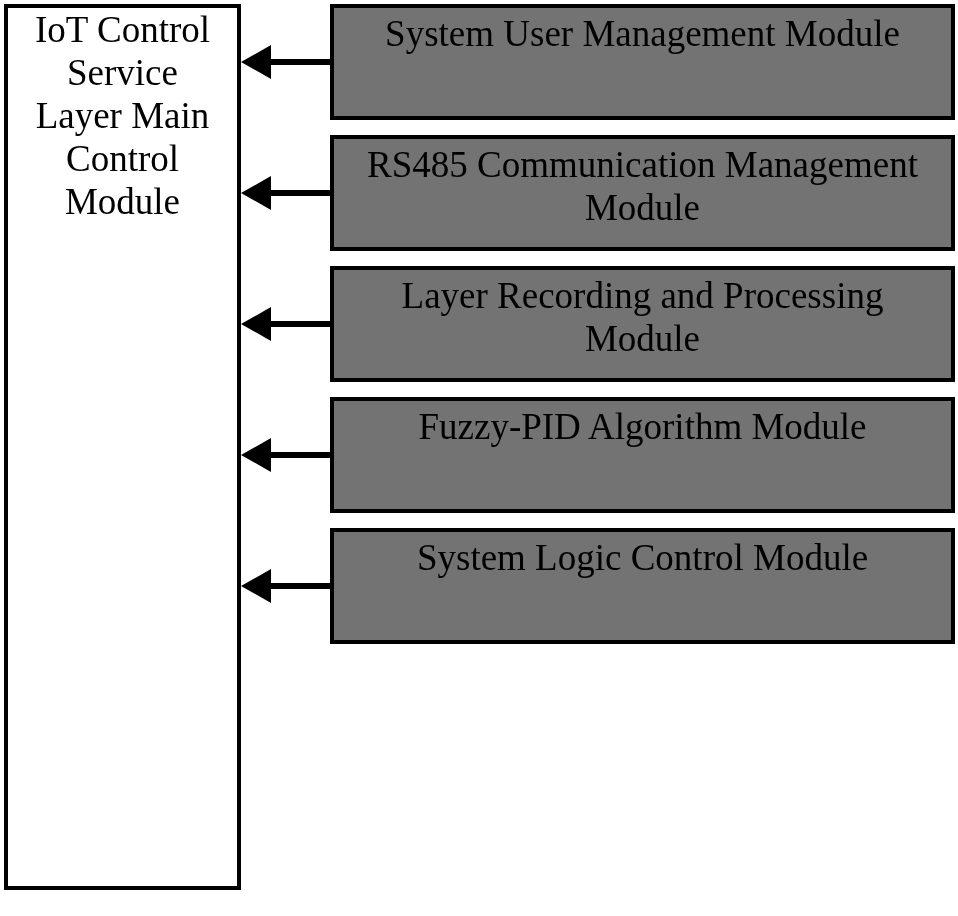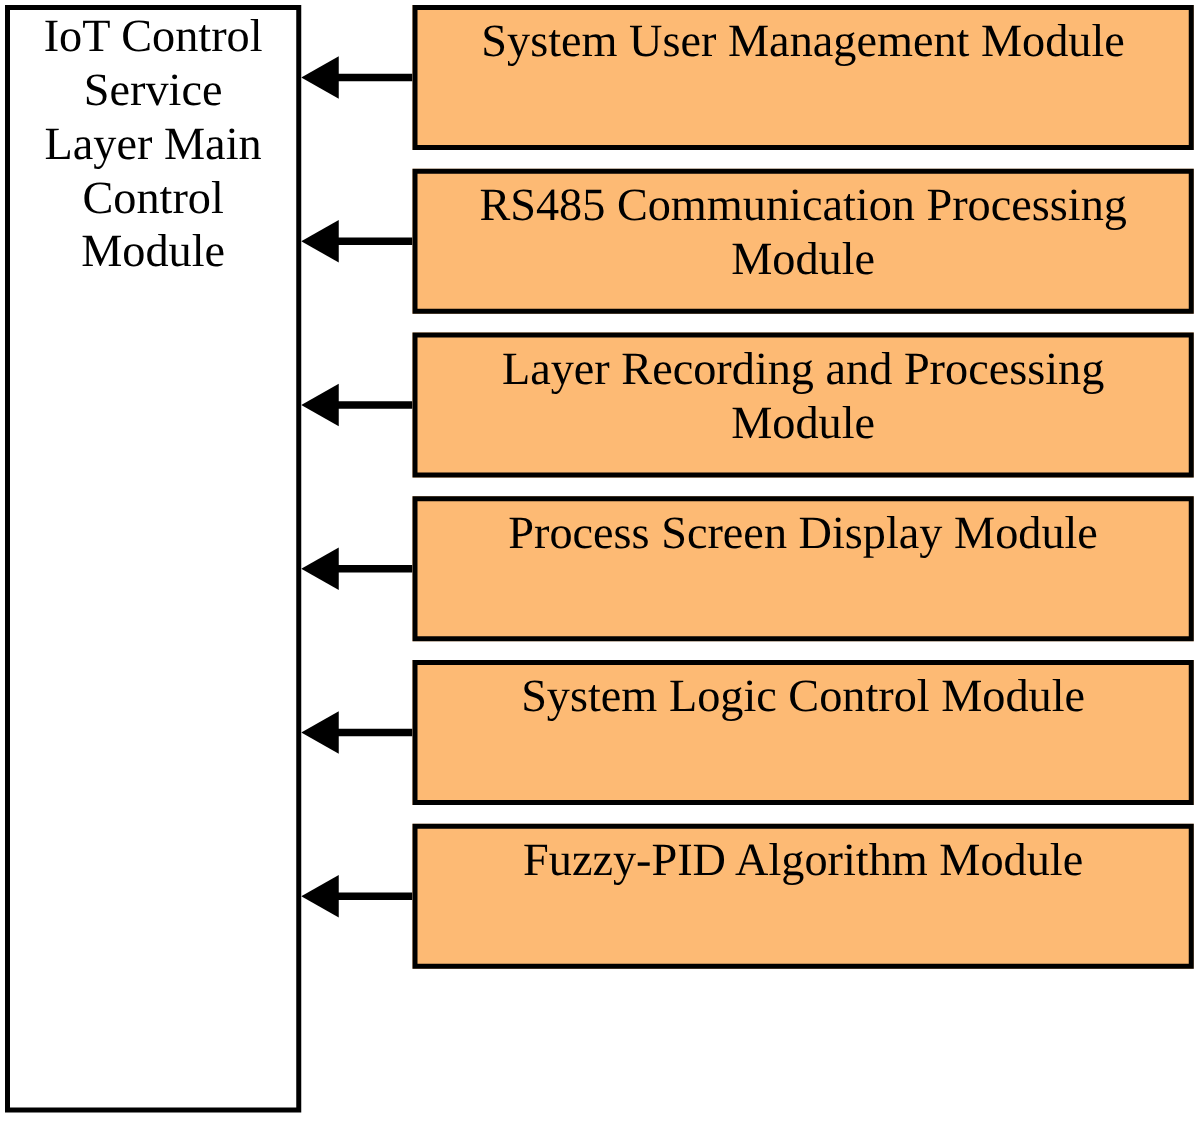--- a/index.html
+++ b/index.html
@@ -46,21 +46,21 @@
   }
   .module-row {
     position: relative;
     height: 116px;
   }
   .module-box {
     box-sizing: border-box;
     width: 100%;
     height: 100%;
     border: 4px solid #000000;
-    background: #fdba74;
+    background: #737373;
     text-align: center;
     padding: 4px 8px 0 8px;
   }
   .module-label {
     white-space: pre-line;
     font-size: 37px;
     line-height: 43px;
   }
   .arrow {
     position: absolute;
@@ -94,61 +94,52 @@
         <div class="module-label">System User Management Module</div>
       </div>
     </div>
 
     <div class="module-row">
       <svg class="arrow" width="89" height="36" viewBox="0 0 89 36">
         <polygon points="0,18 30,1 30,35" fill="#000000"></polygon>
         <rect x="28" y="15" width="61" height="6" fill="#000000"></rect>
       </svg>
       <div class="module-box">
-        <div class="module-label">RS485 Communication Processing
+        <div class="module-label">RS485 Communication Management
 Module</div>
       </div>
     </div>
 
     <div class="module-row">
       <svg class="arrow" width="89" height="36" viewBox="0 0 89 36">
         <polygon points="0,18 30,1 30,35" fill="#000000"></polygon>
         <rect x="28" y="15" width="61" height="6" fill="#000000"></rect>
       </svg>
       <div class="module-box">
         <div class="module-label">Layer Recording and Processing
 Module</div>
       </div>
     </div>
 
+
+
     <div class="module-row">
       <svg class="arrow" width="89" height="36" viewBox="0 0 89 36">
         <polygon points="0,18 30,1 30,35" fill="#000000"></polygon>
         <rect x="28" y="15" width="61" height="6" fill="#000000"></rect>
       </svg>
       <div class="module-box">
-        <div class="module-label">Process Screen Display Module</div>
+        <div class="module-label">Fuzzy-PID Algorithm Module</div>
       </div>
     </div>
-
 
     <div class="module-row">
       <svg class="arrow" width="89" height="36" viewBox="0 0 89 36">
         <polygon points="0,18 30,1 30,35" fill="#000000"></polygon>
         <rect x="28" y="15" width="61" height="6" fill="#000000"></rect>
       </svg>
       <div class="module-box">
         <div class="module-label">System Logic Control Module</div>
       </div>
     </div>
 
-    <div class="module-row">
-      <svg class="arrow" width="89" height="36" viewBox="0 0 89 36">
-        <polygon points="0,18 30,1 30,35" fill="#000000"></polygon>
-        <rect x="28" y="15" width="61" height="6" fill="#000000"></rect>
-      </svg>
-      <div class="module-box">
-        <div class="module-label">Fuzzy-PID Algorithm Module</div>
-      </div>
-    </div>
-
   </div>
 </div>
 
 </body></html>

